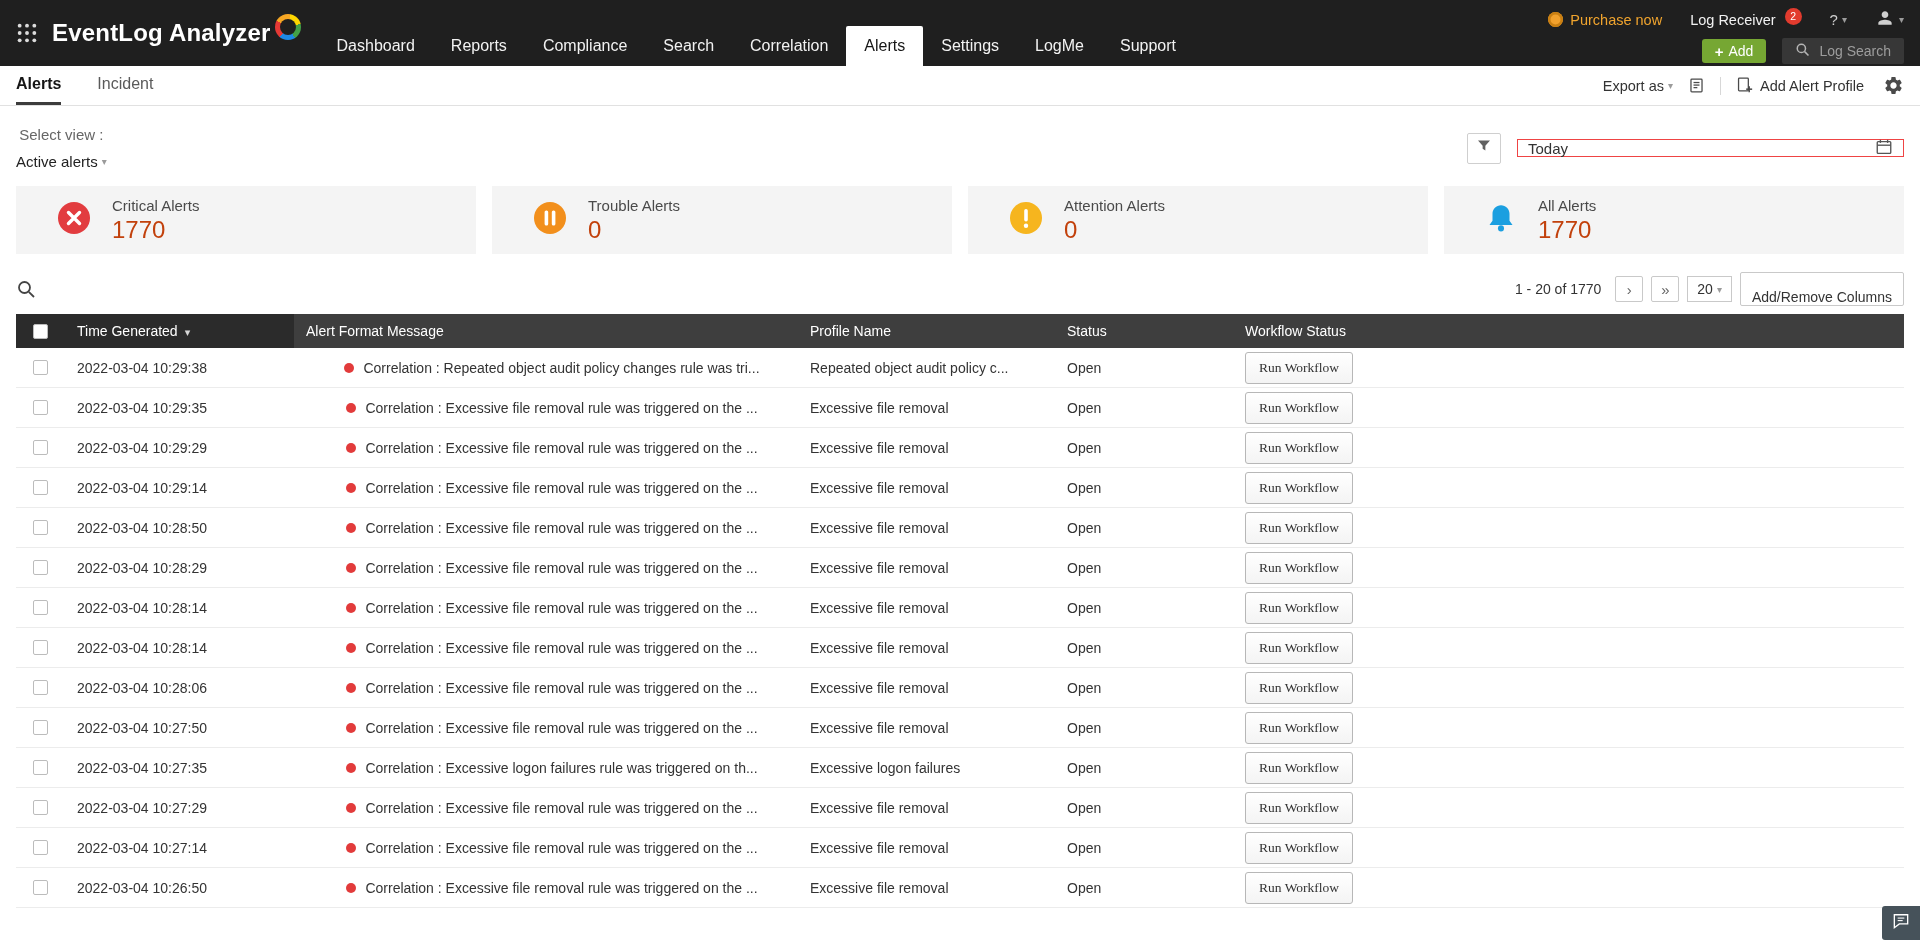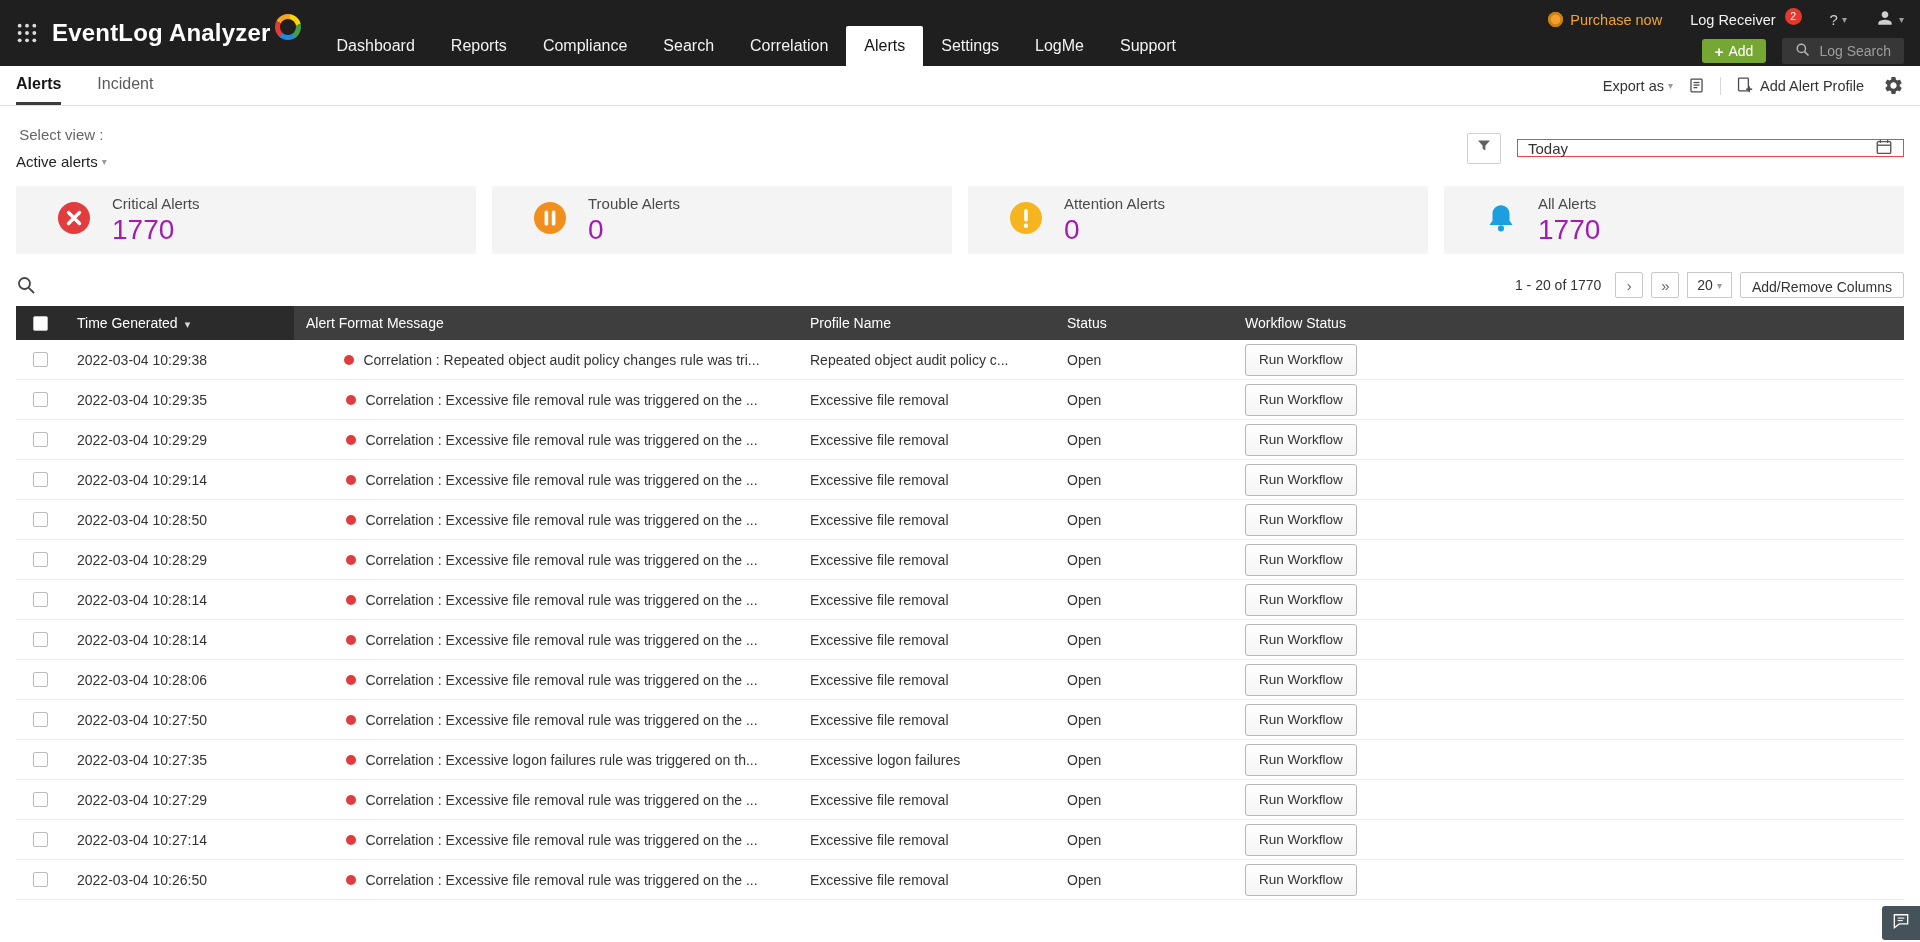--- a/index.html
+++ b/index.html
@@ -56,46 +56,46 @@
   .view-value { display:flex; align-items:center; color:#222; cursor:pointer; }
   .filter-right { display:flex; align-items:center; gap:16px; }
   .filter-btn { width:34px; height:31px; border:1px solid #cfcfcf; background:#fff; border-radius:2px; display:flex; align-items:center; justify-content:center; cursor:pointer; }
   .date-input { width:387px; height:18px; border:1px solid #ef4444; background:#fff; display:flex; align-items:center; justify-content:space-between; padding:0 10px; font-size:15px; color:#333; cursor:pointer; }
 
   
   .cards { display:flex; gap:16px; padding:0 16px; margin-top:16px; }
   .card { flex:1; background:#f4f4f4; height:68px; display:flex; align-items:center; padding-left:40px; gap:20px; }
   .card-text { display:flex; flex-direction:column; }
   .card-label { font-size:15px; color:#4a4a4a; }
-  .card-value { font-size:28px; color:#a21caf; margin-top:2px; }
+  .card-value { font-size:24px; color:#c2410c; margin-top:2px; }
 
   
   .list-toolbar { display:flex; justify-content:space-between; align-items:center; padding:0 16px; margin-top:18px; }
   .toolbar-right { display:flex; align-items:center; gap:8px; font-size:14px; color:#333; }
   .pag-text { margin-right:6px; }
   .page-btn { width:28px; height:26px; border:1px solid #c9c9c9; background:#fff; border-radius:2px; display:flex; align-items:center; justify-content:center; font-size:15px; color:#666; cursor:pointer; }
   .page-size { height:26px; border:1px solid #c9c9c9; background:#fff; border-radius:0; display:flex; align-items:center; padding:0 9px; cursor:pointer; }
-  .columns-btn { height:26px; border:1px solid #c9c9c9; background:#fff; border-radius:2px; padding:6px 11px; font-size:14px; color:#333; font-family:inherit; cursor:pointer; }
+  .columns-btn { height:26px; border:1px solid #c9c9c9; background:#fff; border-radius:2px; padding:16px 11px; font-size:14px; color:#333; font-family:inherit; cursor:pointer; }
 
   
   .alert-table { margin:8px 16px 0; }
   .grid-cols { display:grid; grid-template-columns:49px 229px 504px 257px 178px 1fr; }
   .thead { background:#3e3e3e; height:34px; align-items:center; color:#fff; font-size:14px; }
   .th { padding-left:12px; white-space:nowrap; }
   .hc-dark { background:#2b2b2b; height:100%; display:flex; align-items:center; }
   .th-check { justify-content:center; }
   .sort-caret::after { content:"▾"; color:#d6d6d6; font-size:11px; margin-left:7px; }
   .checkbox { width:15px; height:15px; border:1px solid #bcbcbc; background:#fff; border-radius:2px; display:inline-block; cursor:pointer; }
   .trow { height:40px; align-items:center; border-bottom:1px solid #ececec; font-size:14px; color:#333; background:#fff; cursor:pointer; }
   .c-check { display:flex; justify-content:center; }
   .c-time, .c-profile, .c-status { padding-left:12px; white-space:nowrap; overflow:hidden; }
   .c-msg { display:flex; align-items:center; gap:9px; padding-left:12px; white-space:nowrap; overflow:hidden;justify-content:center; }
   .dot { width:10px; height:10px; border-radius:50%; background:#e23b3b; flex-shrink:0; }
   .c-workflow { padding-left:12px; }
-  .run-workflow { height:32px; padding:0 13px; border:1px solid #b7b7b7; background:linear-gradient(#ffffff,#f4f4f4); border-radius:3px; font-size:13.5px; color:#333; font-family:Liberation Sans, sans-serif; cursor:pointer; }
+  .run-workflow { height:32px; padding:0 13px; border:1px solid #b7b7b7; background:linear-gradient(#ffffff,#f4f4f4); border-radius:3px; font-size:13.5px; color:#333; font-family:Liberation Serif, serif; cursor:pointer; }
 
   
   .feedback-btn { position:absolute; right:0; bottom:2px; width:38px; height:34px; background:#46525a; border-radius:3px 0 0 3px; display:flex; align-items:center; justify-content:center; cursor:pointer; }
 </style>
 </head>
 <body>
 
 <div class="page">
 
   <header class="topbar">

